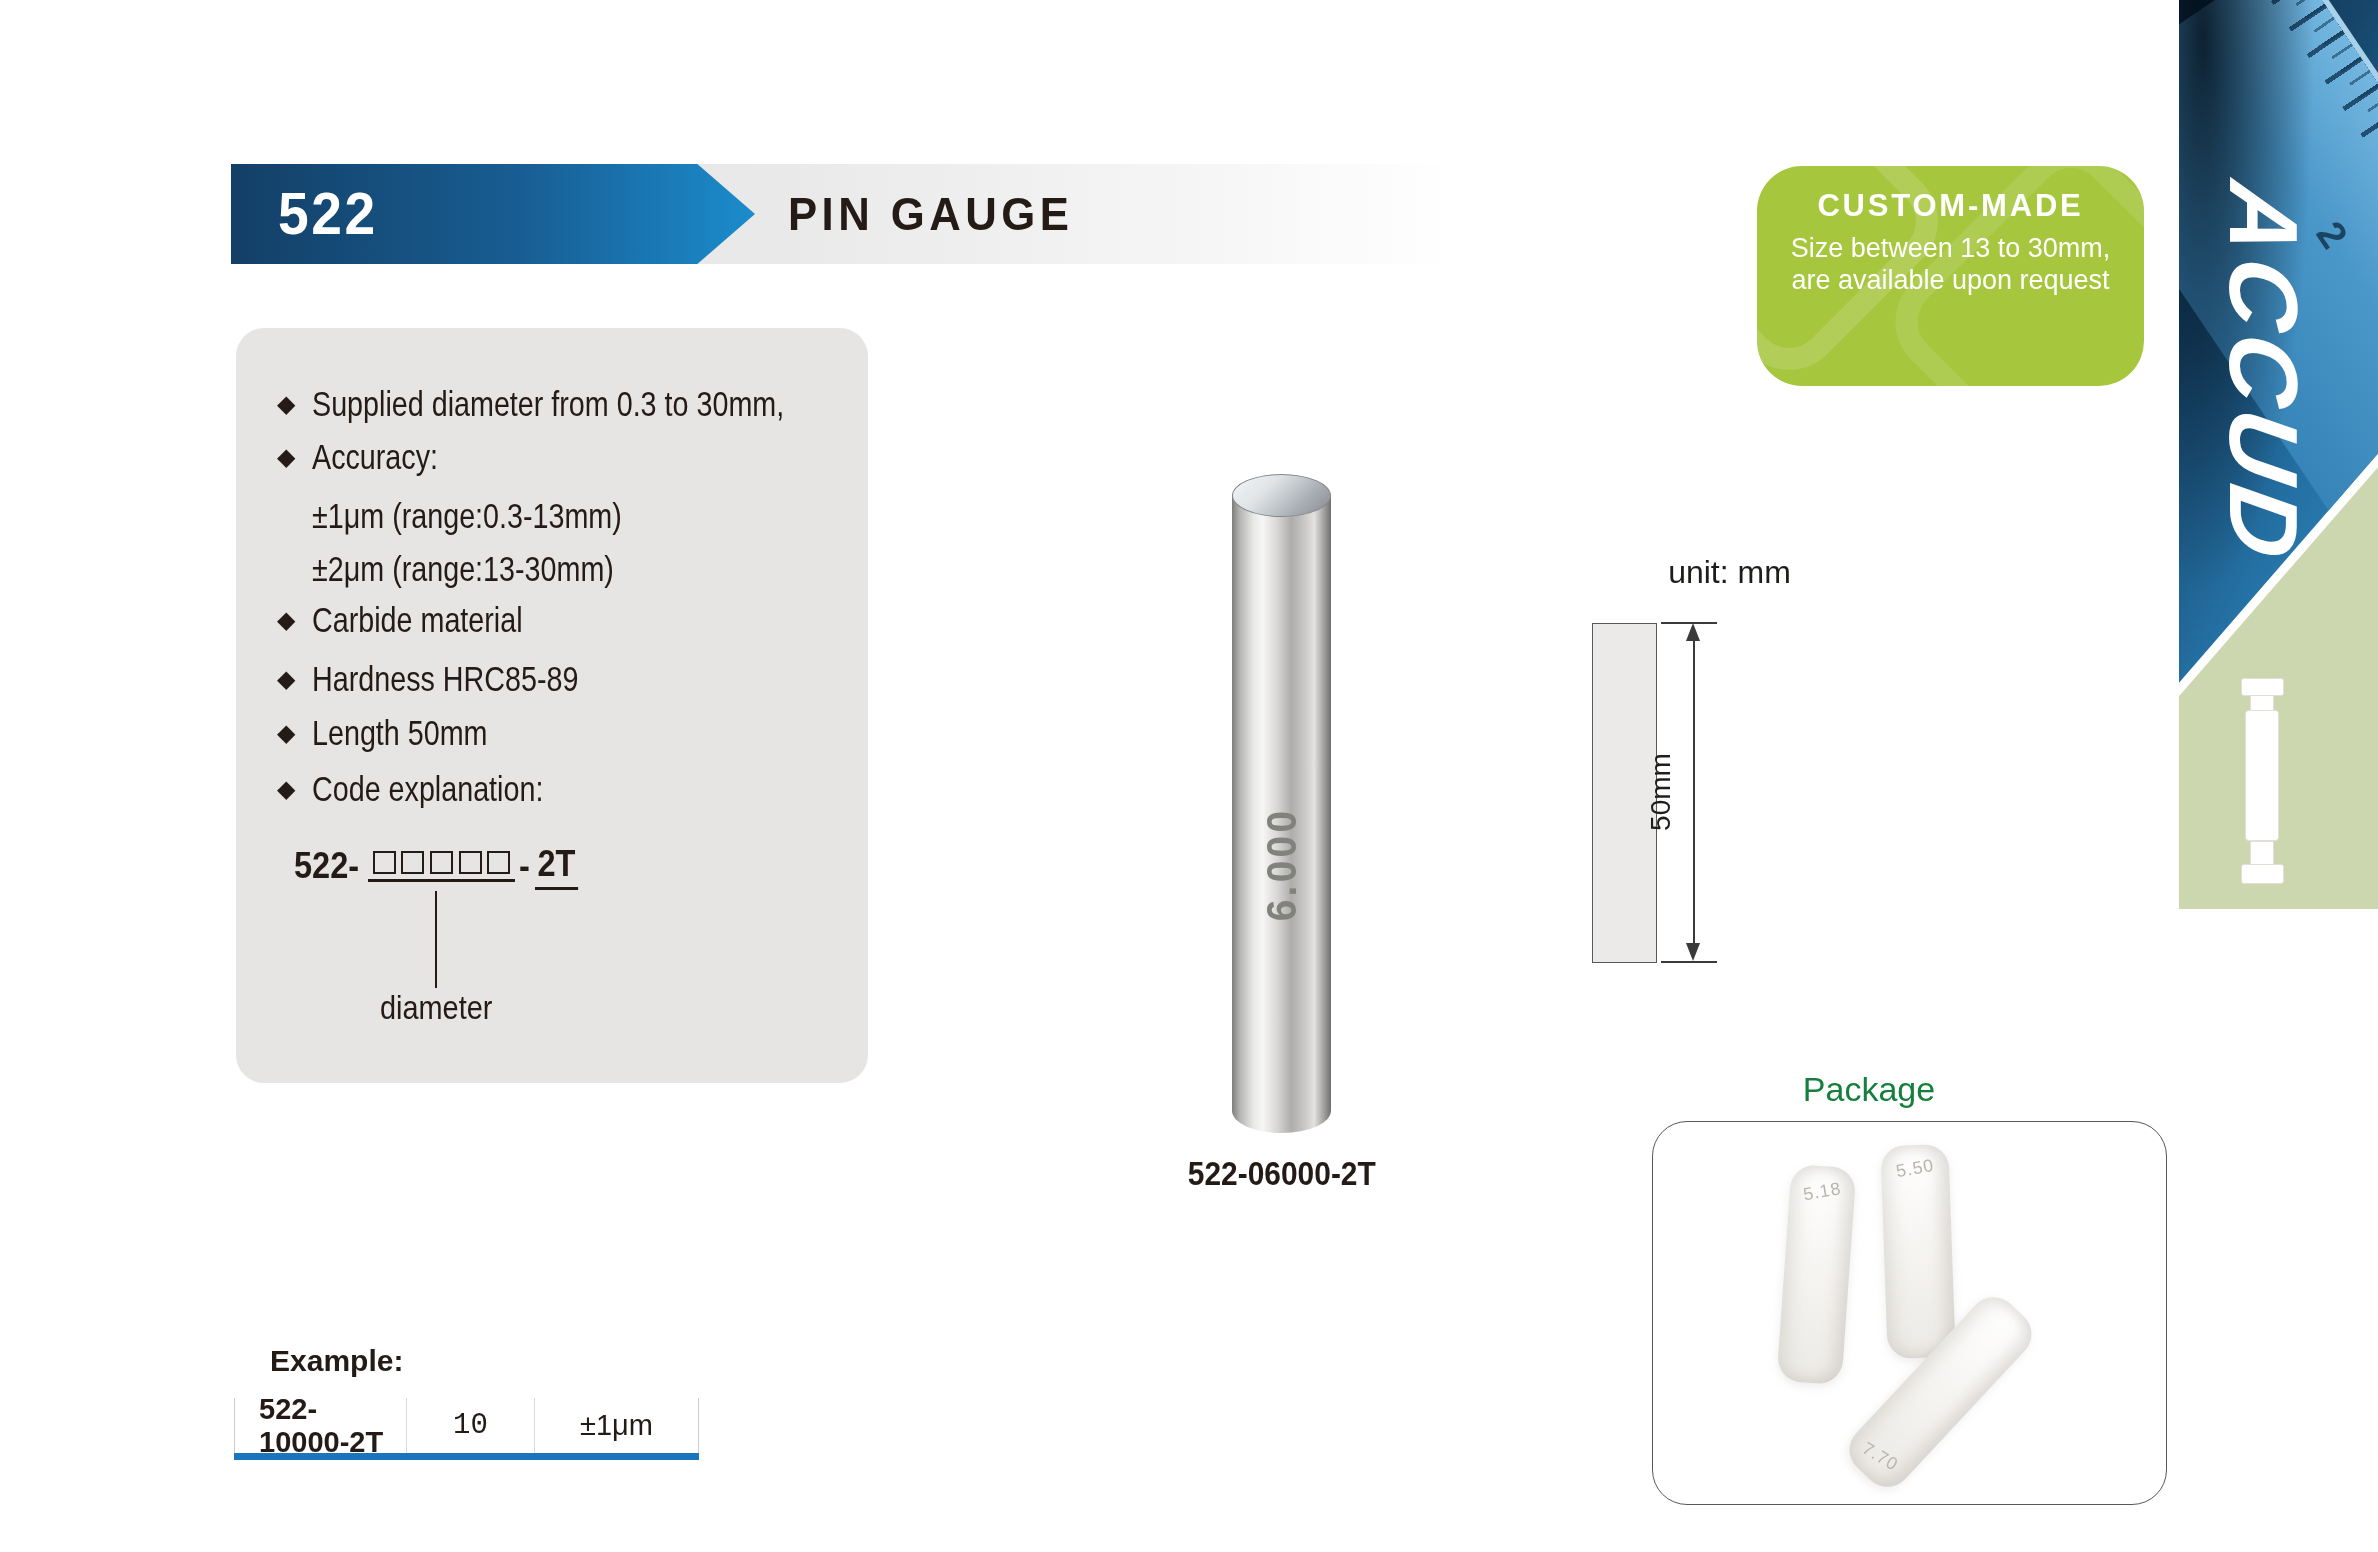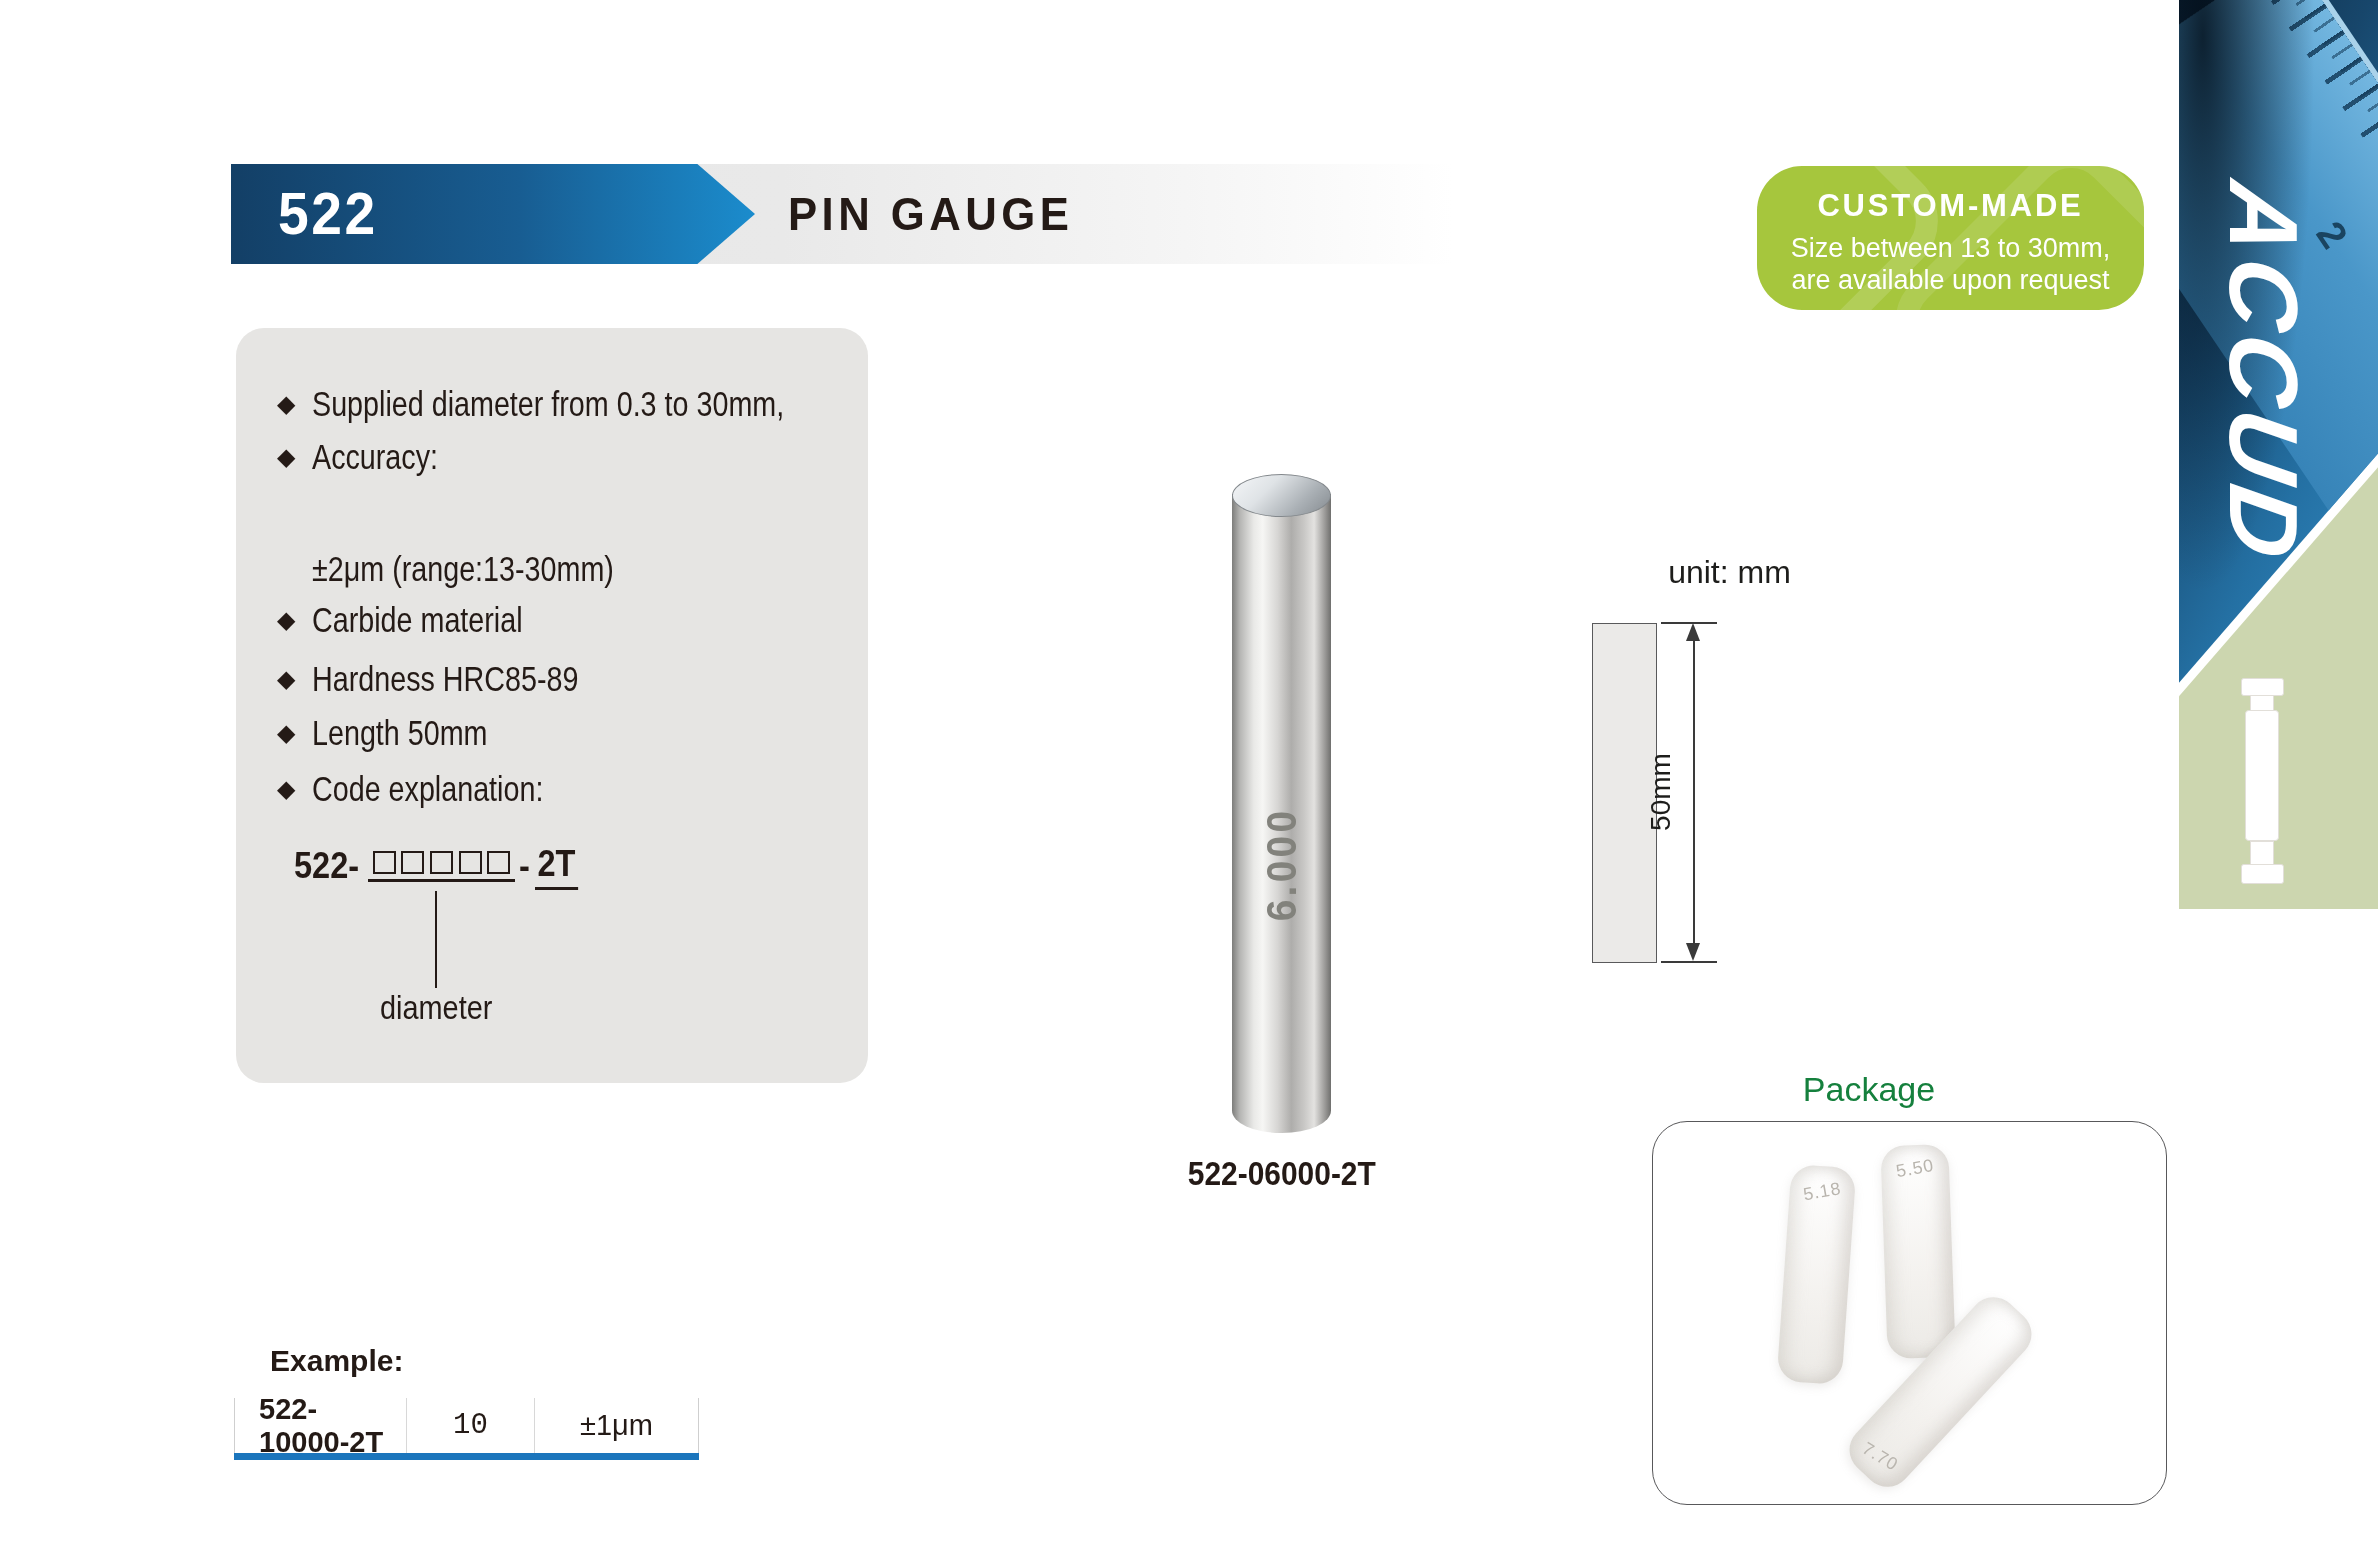--- a/index.html
+++ b/index.html
@@ -14,21 +14,21 @@
     background:linear-gradient(to right,#133f66 0%,#185d92 55%,#1b8ccd 100%);
     clip-path:polygon(0 0, 89% 0, 100% 50%, 89% 100%, 0 100%); }
   .model-number { position:absolute; left:47px; top:0; height:100px; line-height:100px;
     color:#fff; font-size:60px; font-weight:bold; letter-spacing:2.8px;
     transform:scaleX(.92); transform-origin:left center; }
   .page-title { position:absolute; left:557px; top:0; height:100px; line-height:100px;
     color:#241a16; font-size:46px; font-weight:bold; letter-spacing:4.7px;
     transform:scaleX(.95); transform-origin:left center; white-space:nowrap; }
 
   
-  .custom-badge { position:absolute; left:1757px; top:166px; width:387px; height:144px;
+  .custom-badge { position:absolute; left:1757px; top:166px; width:387px; height:220px;
     background:#a6c63d; border-radius:45px; overflow:hidden; text-align:center; color:#fff; }
   .custom-badge .pat { position:absolute; border:22.4px solid rgba(255,255,255,.14); border-radius:54px; transform:rotate(45deg); }
   .pat.p1 { left:-65px; top:-56px; width:214px; height:242px; }
   .pat.p2 { left:177px; top:9.3px; width:261px; height:280px; border-color:rgba(255,255,255,.11); }
   .custom-title { position:relative; margin-top:22.4px; font-size:31px; font-weight:bold; letter-spacing:2.8px; }
   .custom-line { position:relative; font-size:27px; line-height:32px; }
   .custom-line.first { margin-top:7.5px; }
 
   
   .features-panel { position:absolute; left:236px; top:328px; width:632px; height:755px;
@@ -165,20 +165,23 @@
 
   <div class="features-panel">
     <div class="feature-row" style="top:55px">
         <span class="bullet">◆</span>
         <span class="ftext">Supplied diameter from 0.3 to 30mm,</span>
       </div>
     <div class="feature-row" style="top:108px">
         <span class="bullet">◆</span>
         <span class="ftext">Accuracy:</span>
       </div>
+    <div class="feature-row" style="top:167px">
+        <span class="ftext">±1μm (range:0.3-13mm)</span>
+      </div>
     <div class="feature-row" style="top:220px">
         <span class="ftext">±2μm (range:13-30mm)</span>
       </div>
     <div class="feature-row" style="top:271px">
         <span class="bullet">◆</span>
         <span class="ftext">Carbide material</span>
       </div>
     <div class="feature-row" style="top:330px">
         <span class="bullet">◆</span>
         <span class="ftext">Hardness HRC85-89</span>

